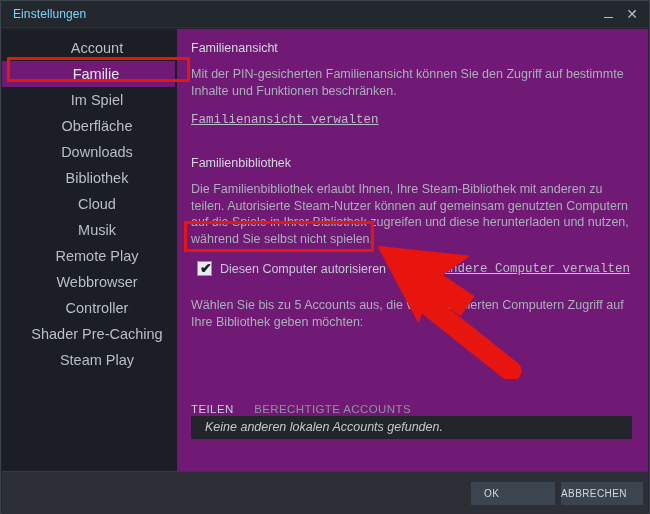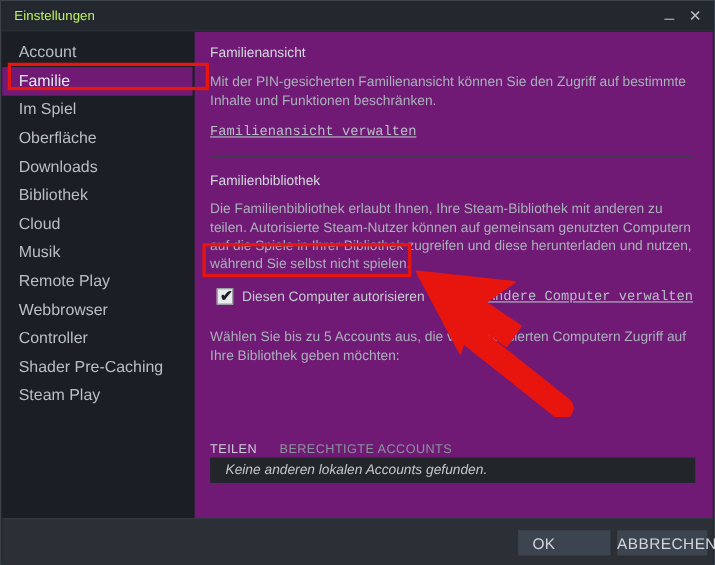--- a/index.html
+++ b/index.html
@@ -26,21 +26,21 @@
     left: 0; top: 0;
     width: 100%;
     height: 27px;
     background: #23282f;
     border-bottom: 1px solid #2d3238;
   }
   #title-text {
     position: absolute;
     left: 12px; top: 6px;
     font-size: 12px;
-    color: #bef264;
+    color: #7dd3fc;
     letter-spacing: 0.1px;
   }
   .win-btn {
     position: absolute;
     top: 0;
     width: 22px; height: 27px;
     color: #b6bcc4;
     font-size: 13px;
     line-height: 27px;
     text-align: center;
@@ -67,20 +67,21 @@
   }
   .nav-item {
     position: relative;
     height: 26px;
     line-height: 26px;
     padding-left: 15px;
     font-size: 14.5px;
     color: #b9bfc7;
     white-space: nowrap;
     cursor: default;
+    text-align: center;
   }
   .nav-item.selected {
     background: #701a75;
     color: #e4e8ec;
     margin-right: 2px;
   }
 
   
   #content {
     position: absolute;
@@ -188,21 +189,21 @@
     background: #2c3036;
     border-top: 1px solid #343a42;
   }
   .footer-btn {
     position: absolute;
     top: 10px;
     height: 23px;
     background: #3c4450;
     border: none;
     color: #d2d7dd;
-    font-size: 14px;
+    font-size: 10px;
     letter-spacing: 0.4px;
     font-family: "Liberation Sans", sans-serif;
     cursor: pointer;
   }
   #btn-ok {
     left: 469px;
     width: 84px;
     text-align: left;
     padding-left: 13px;
   }

